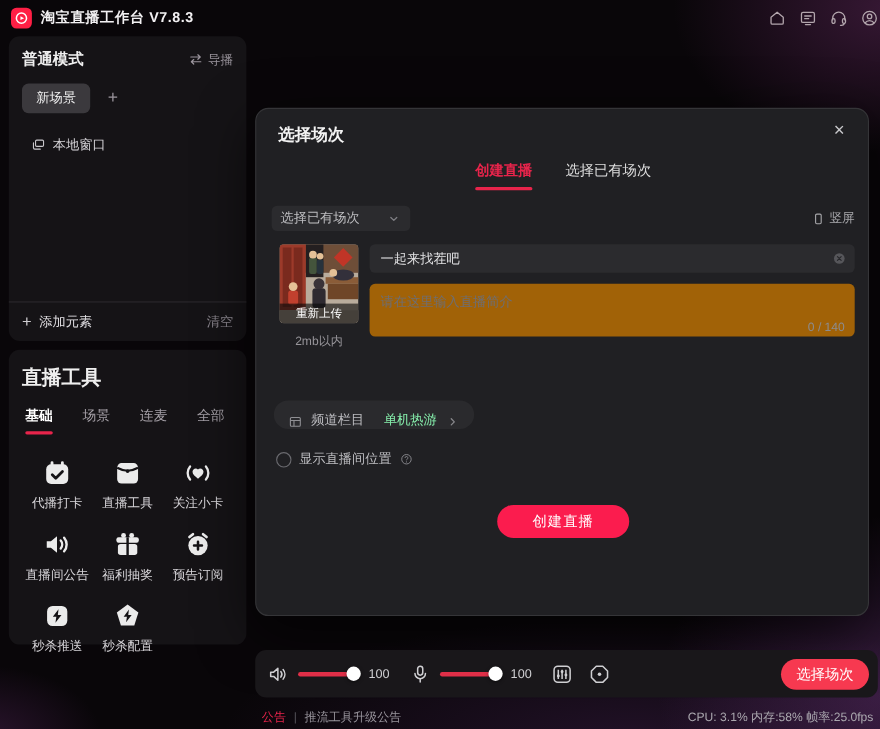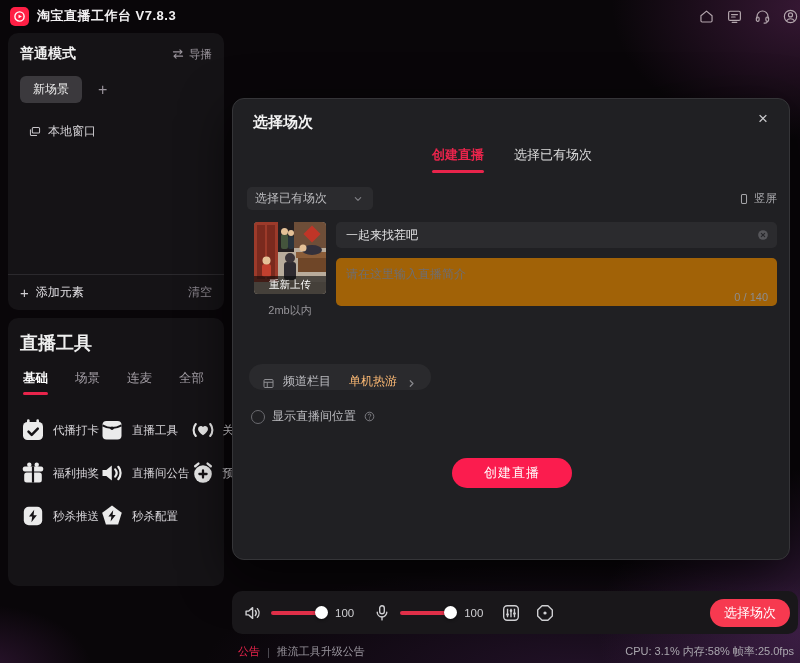--- a/index.html
+++ b/index.html
@@ -49,21 +49,21 @@
   .clear-btn { margin-left:auto; font-size:12px; color:#8b868e; }
 
   .panel-tools { top:318px; height:268px; padding:13px 12px; }
   .tp-title { font-size:18px; font-weight:bold; color:#efefef; }
   .tools-tabs { display:flex; gap:27px; margin-top:15px; padding-left:3px; }
   .ttab { font-size:12.5px; color:#a49fa6; padding-bottom:2px; }
   .ttab.active { color:#ffffff; font-weight:bold; }
   .ttab.active::after { content:""; display:block; height:3px; border-radius:2px;
     background:#e8244b; margin-top:5px; }
   .tools-grid { display:grid; grid-template-columns:repeat(3,1fr); row-gap:17px; margin-top:20px; }
-  .tool { display:flex; flex-direction:row; align-items:center; gap:7px; }
+  .tool { display:flex; flex-direction:column; align-items:center; gap:7px; }
   .ticon svg { width:26px; height:26px; display:block; }
   .tlabel { font-size:11.5px; color:#d8d6da; white-space:nowrap; }
 
   
   .modal { position:absolute; left:232px; top:98px; width:558px; height:462px;
     background:#202023; border:1px solid #353538; border-radius:12px;
     box-shadow:0 14px 50px rgba(0,0,0,.65); padding:14px 12px 0 14px; }
   .modal-title { font-size:15px; font-weight:bold; color:#f3f3f3; padding-left:6px; }
   .modal-close { position:absolute; right:14px; top:8px; font-size:17px; color:#c9c9cc;
     width:24px; height:24px; display:flex; align-items:center; justify-content:center; }
@@ -98,21 +98,21 @@
   .desc-input { width:100%; height:48px; background:#a16207; border:none; border-radius:5px;
     resize:none; color:#e3e3e5; font-size:12px; padding:8px 10px; outline:none;
     font-family:"Liberation Sans","DejaVu Sans",sans-serif; }
   .desc-input::placeholder { color:#6e6e73; }
   .char-count { position:absolute; right:9px; bottom:7px; font-size:11px; color:#8c8c90; }
   .cat-row { margin-top:46px; padding-left:2px; }
   .cat-pill { display:inline-flex; align-items:flex-end; height:26px; background:#2a2a2d;
     border-radius:15px; padding:0 13px; gap:8px; }
   .cat-pill svg { width:13px; height:13px; }
   .cat-label { font-size:12px; color:#bcbcc0; }
-  .cat-value { font-size:12px; color:#fdba74; margin-left:10px; }
+  .cat-value { font-size:12px; color:#86efac; margin-left:10px; }
   .loc-row { display:flex; align-items:center; gap:7px; margin-top:14px; padding-left:4px; }
   .cb-circle { width:14px; height:14px; border:1.4px solid #6a6a6f; border-radius:50%; }
   .loc-label { font-size:12px; color:#bcbcc0; }
   .q-ic svg { width:13px; height:13px; display:block; }
   .create-row { display:flex; justify-content:center; margin-top:33px; }
   .create-btn { width:120px; height:30px; border-radius:16px; background:#fb1c4e; border:none;
     color:#fff; font-size:13px; display:flex; align-items:center; justify-content:center;
     font-family:inherit; letter-spacing:1px; }
 
   
@@ -248,38 +248,38 @@
             <path d="M13 18.2 c-3-2.3-5-4.1-5-6.3 a2.9 2.9 0 0 1 5-2 a2.9 2.9 0 0 1 5 2 c0 2.2-2 4-5 6.3 z" fill="#ebebeb"></path>
             <path d="M5.8 7 a9.3 9.3 0 0 0 0 12" stroke="#ebebeb" stroke-width="2.1" fill="none" stroke-linecap="round"></path>
             <path d="M20.2 7 a9.3 9.3 0 0 1 0 12" stroke="#ebebeb" stroke-width="2.1" fill="none" stroke-linecap="round"></path>
           </svg>
         </span>
         <span class="tlabel">关注小卡</span>
       </div>
       <div class="tool">
         <span class="ticon">
           <svg viewBox="0 0 26 26">
+            <path d="M3.5 10 h3.8 L12.8 5.4 v15.2 L7.3 16 H3.5 Z" fill="#ebebeb"></path>
+            <path d="M16.2 9.4 a5.6 5.6 0 0 1 0 7.2" stroke="#ebebeb" stroke-width="2.2" fill="none" stroke-linecap="round"></path>
+            <path d="M19.3 6.8 a9.6 9.6 0 0 1 0 12.4" stroke="#ebebeb" stroke-width="2.2" fill="none" stroke-linecap="round"></path>
+          </svg>
+        </span>
+        <span class="tlabel">直播间公告</span>
+      </div>
+      <div class="tool">
+        <span class="ticon">
+          <svg viewBox="0 0 26 26">
             <circle cx="9.3" cy="4.8" r="2.2" fill="#ebebeb"></circle>
             <circle cx="16.7" cy="4.8" r="2.2" fill="#ebebeb"></circle>
             <rect x="2.8" y="6.4" width="20.4" height="5" rx="2" fill="#ebebeb"></rect>
             <rect x="4.2" y="12.6" width="17.6" height="10" rx="2.5" fill="#ebebeb"></rect>
             <path d="M13 6.4 V22.6" stroke="#151316" stroke-width="2.2"></path>
           </svg>
         </span>
         <span class="tlabel">福利抽奖</span>
-      </div>
-      <div class="tool">
-        <span class="ticon">
-          <svg viewBox="0 0 26 26">
-            <path d="M3.5 10 h3.8 L12.8 5.4 v15.2 L7.3 16 H3.5 Z" fill="#ebebeb"></path>
-            <path d="M16.2 9.4 a5.6 5.6 0 0 1 0 7.2" stroke="#ebebeb" stroke-width="2.2" fill="none" stroke-linecap="round"></path>
-            <path d="M19.3 6.8 a9.6 9.6 0 0 1 0 12.4" stroke="#ebebeb" stroke-width="2.2" fill="none" stroke-linecap="round"></path>
-          </svg>
-        </span>
-        <span class="tlabel">直播间公告</span>
       </div>
       <div class="tool">
         <span class="ticon">
           <svg viewBox="0 0 26 26">
             <path d="M5.2 6.2 L8.4 3.6 M20.8 6.2 L17.6 3.6" stroke="#ebebeb" stroke-width="2.4" stroke-linecap="round" fill="none"></path>
             <circle cx="13" cy="14" r="8.8" fill="#ebebeb"></circle>
             <path d="M13 10.4 v7.2 M9.4 14 h7.2" stroke="#151316" stroke-width="2.3" stroke-linecap="round"></path>
           </svg>
         </span>
         <span class="tlabel">预告订阅</span>

